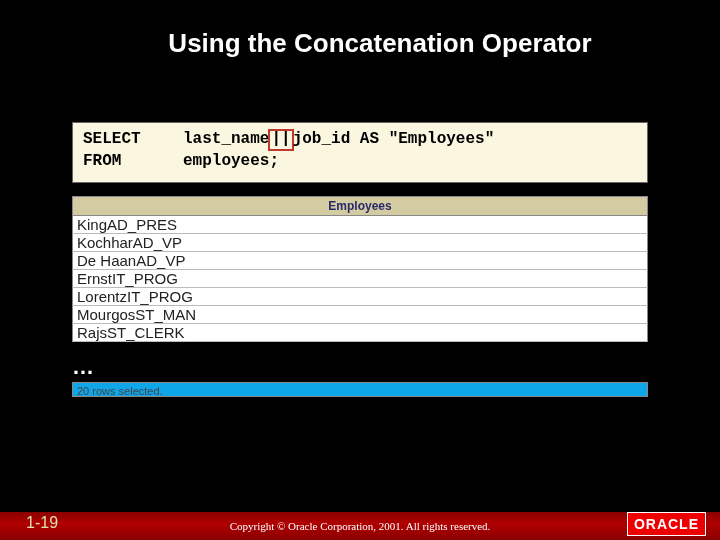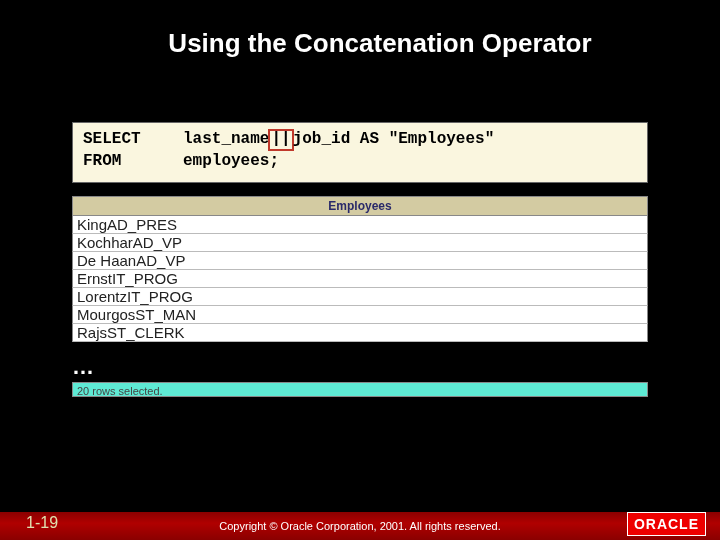--- a/index.html
+++ b/index.html
@@ -86,21 +86,21 @@
     left: 72px;
     color: #fff;
     font-size: 22px;
     font-weight: bold;
   }
   .summary-row {
     position: absolute;
     top: 382px;
     left: 72px;
     width: 576px;
-    background: #5eead4;
+    background: #0ea5e9;
     border: 1px solid #888;
     font-size: 11px;
     color: #444;
     padding: 1px 4px;
     height: 15px;
     line-height: 15px;
     box-sizing: border-box;
   }
   .footer {
     position: absolute;
@@ -125,20 +125,21 @@
     font-size: 16px;
   }
   .copyright {
     position: absolute;
     bottom: 8px;
     left: 0;
     right: 0;
     text-align: center;
     color: #fff;
     font-size: 11px;
+    font-family: Liberation Serif, serif;
   }
   .logo {
     position: absolute;
     bottom: 1px;
     right: 14px;
     height: 30px;
     display: flex;
     align-items: center;
     justify-content: center;
   }

